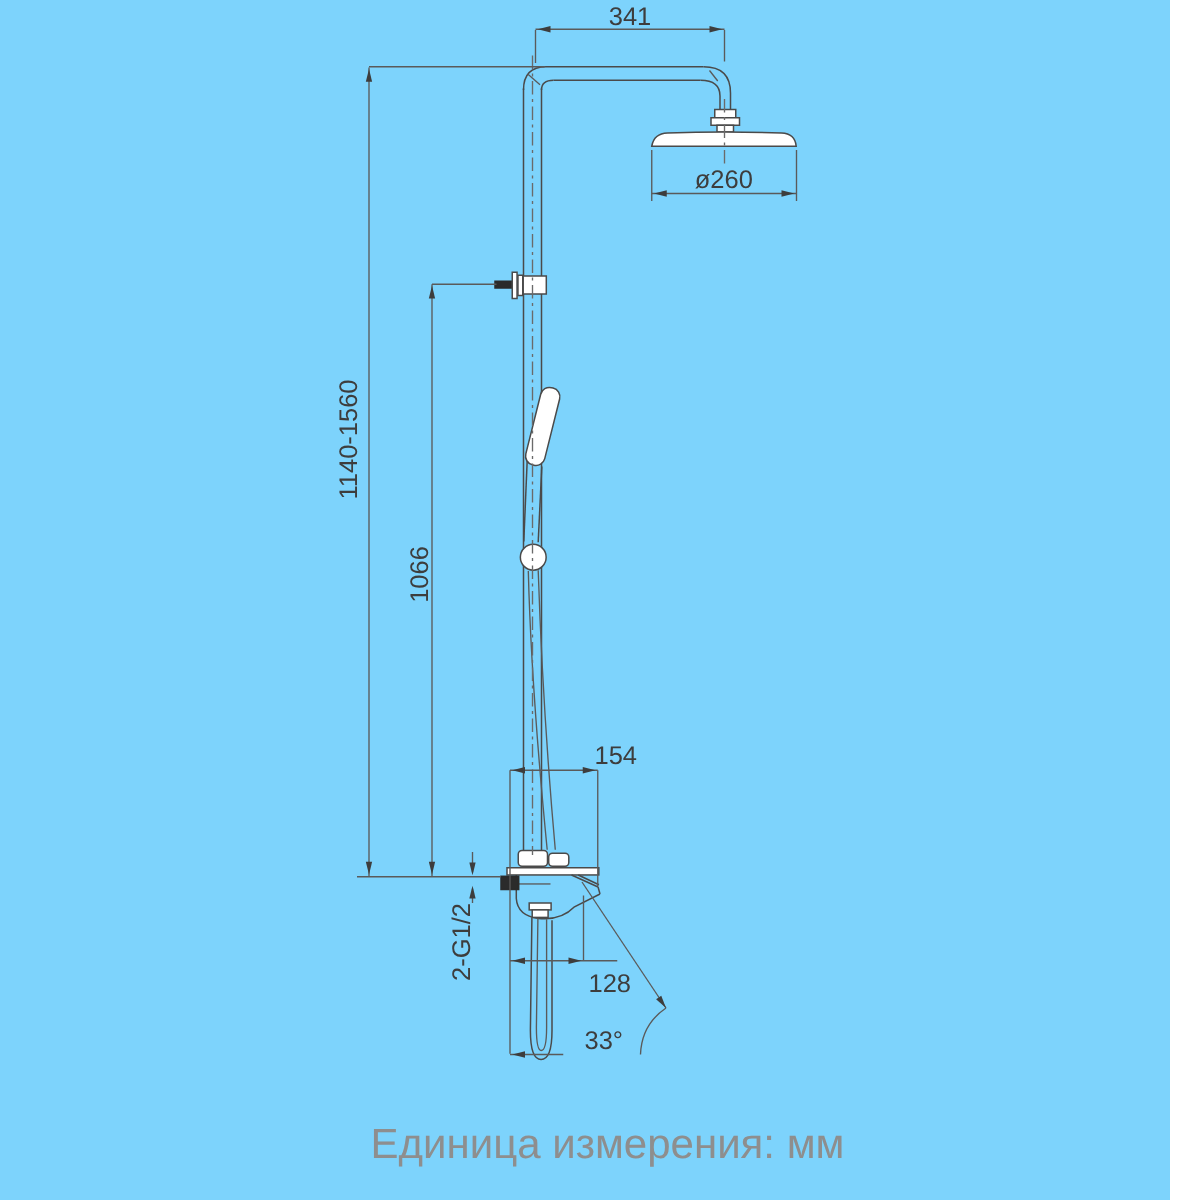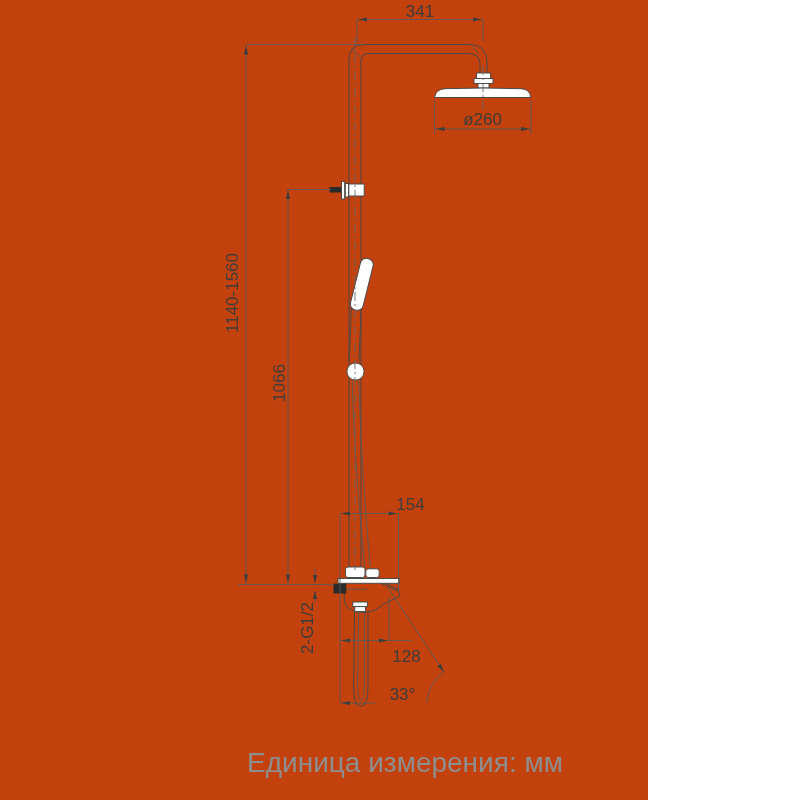--- a/index.html
+++ b/index.html
@@ -1,16 +1,16 @@
 <!DOCTYPE html>
 <html><head>
 <meta charset="utf-8">
 <style>
   html,body{margin:0;padding:0;background:#ffffff;}
-  .stage{position:relative;width:648px;height:800px;background:#c2410c;overflow:hidden;
+  .stage{position:relative;width:780px;height:800px;background:#7dd3fc;overflow:hidden;
          font-family:"Liberation Sans",sans-serif;}
   svg{display:block;}
   .ln{stroke:#4a4a4a;stroke-width:1;fill:none;}
   .ln-thin{stroke:#5a5a5a;stroke-width:0.9;fill:none;}
   .white{fill:#ffffff;stroke:#4a4a4a;stroke-width:1;}
   .darkfill{fill:#2b2b2b;stroke:#2b2b2b;}
   .cl{stroke:#6a6a6a;stroke-width:0.9;fill:none;stroke-dasharray:9 3 2 3;}
   .arr{fill:#3d3d3d;stroke:none;}
   .dimtxt{fill:#3d3d3d;font-size:17px;font-family:"Liberation Sans",sans-serif;}
   .caption{fill:#8e8e8e;font-size:28px;font-family:"Liberation Sans",sans-serif;}

